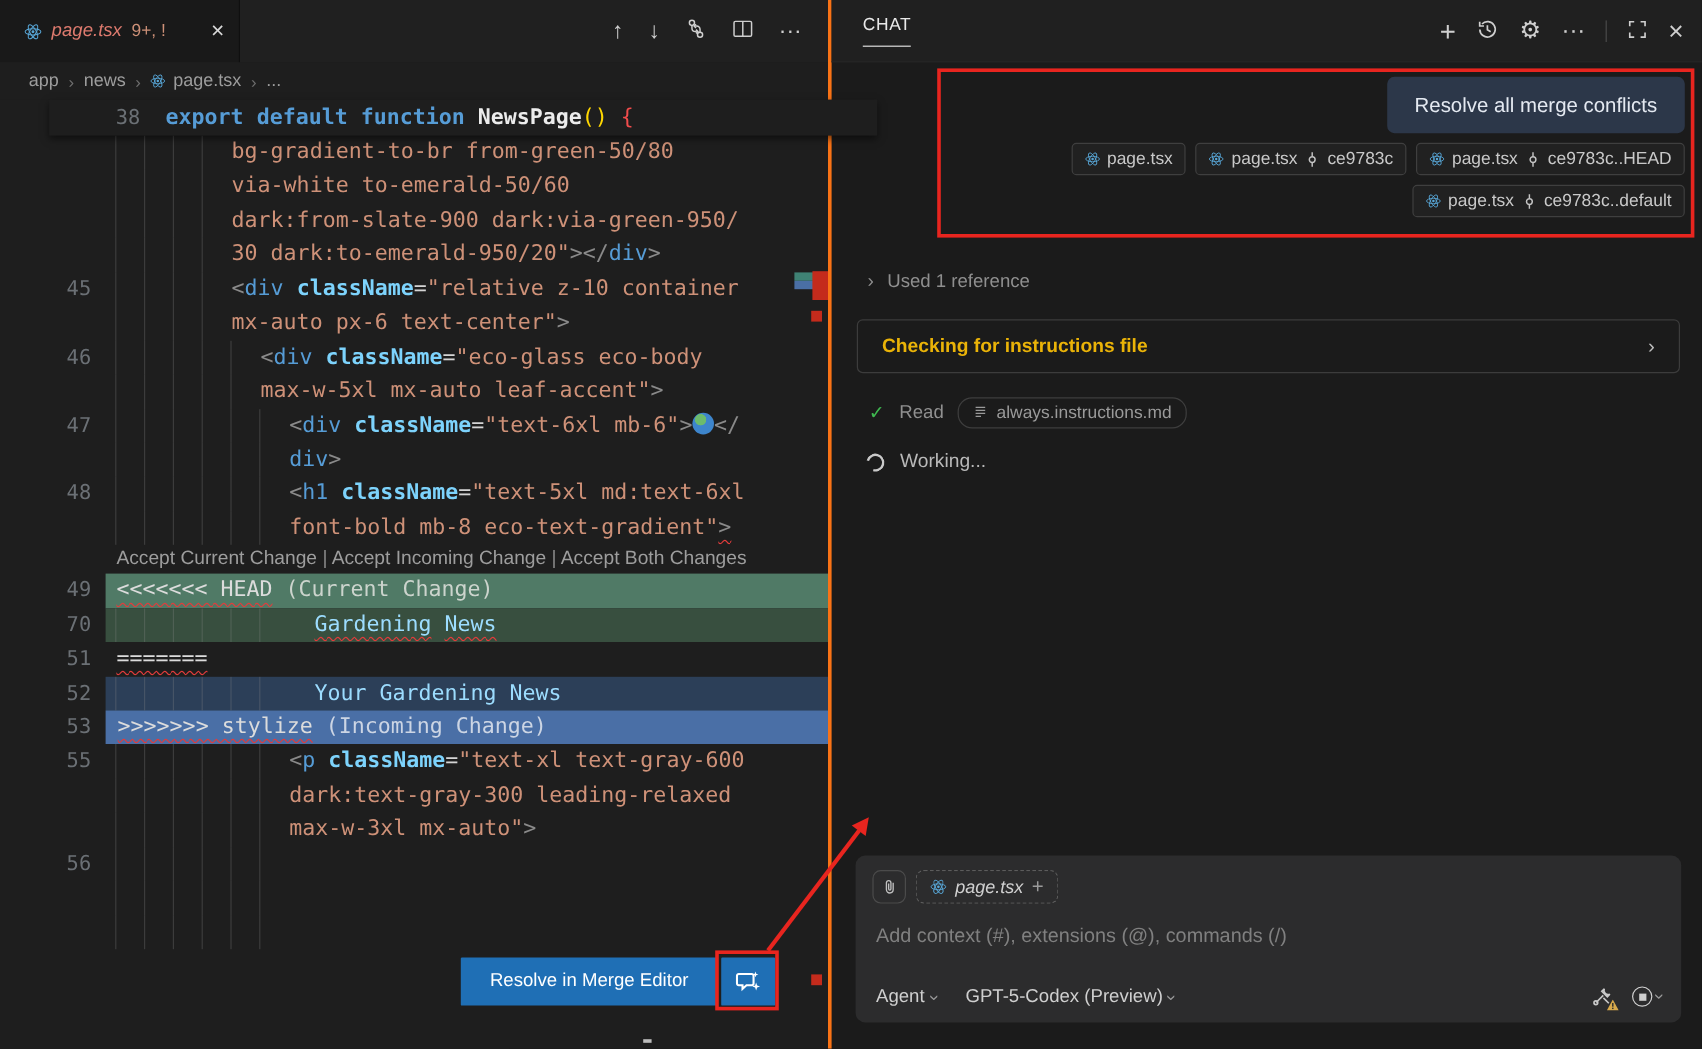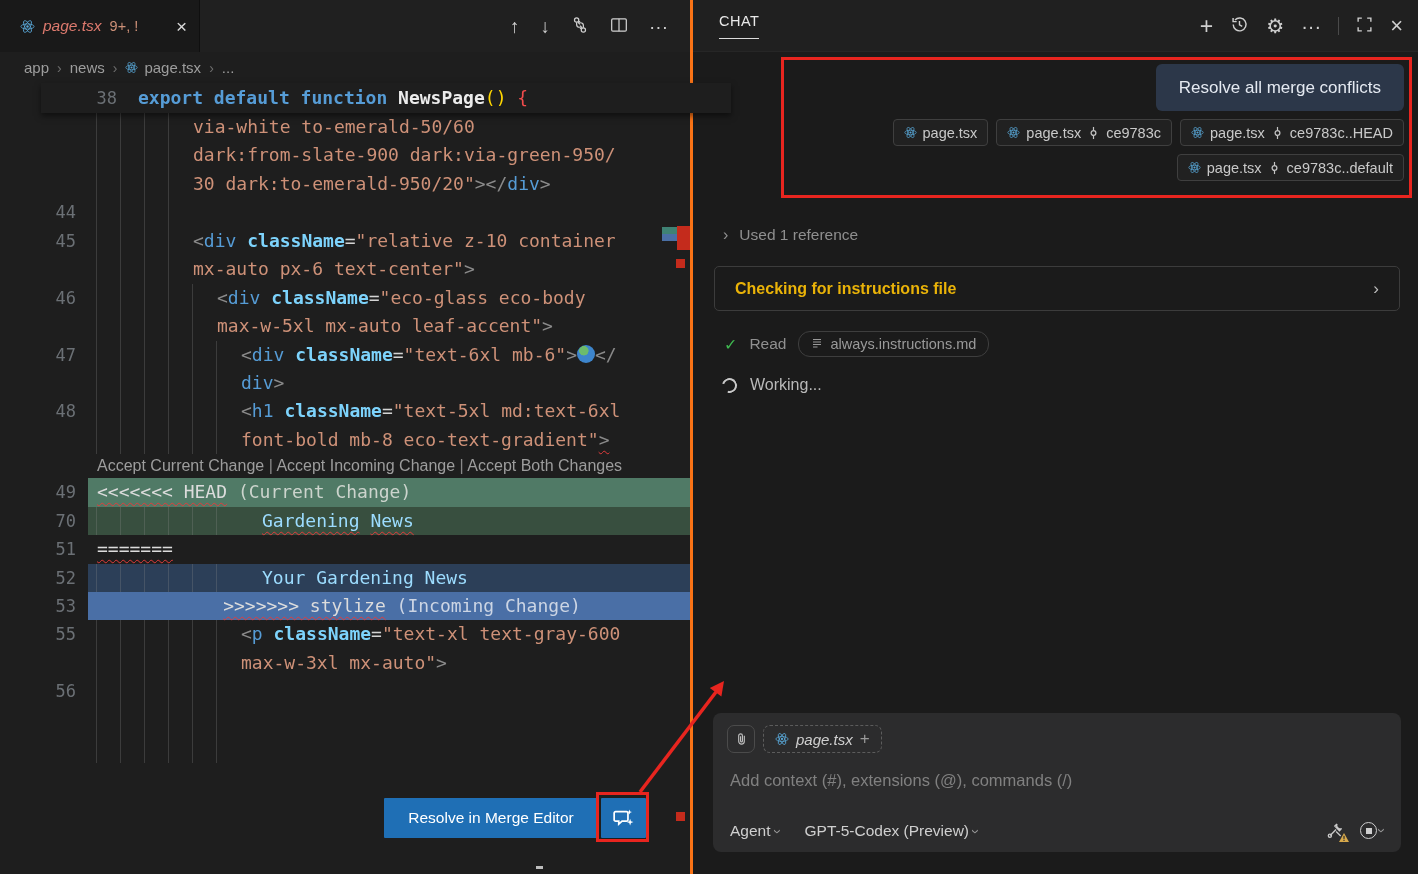--- a/index.html
+++ b/index.html
@@ -180,20 +180,30 @@
     </div>
 
     <div class="code-area" id="code-rows">
         <div class="code-row">
           <span class="gutter"></span>
           <div class="row-body">
             <span class="guide" style="left: 8px;"></span>
             <span class="guide" style="left: 32px;"></span>
             <span class="guide" style="left: 56px;"></span>
             <span class="guide" style="left: 80px;"></span>
+            <div class="code-text" style="padding-left: 105px;"><span class="c-str">bg-gradient-to-br from-green-50/80</span></div>
+          </div>
+        </div>
+        <div class="code-row">
+          <span class="gutter"></span>
+          <div class="row-body">
+            <span class="guide" style="left: 8px;"></span>
+            <span class="guide" style="left: 32px;"></span>
+            <span class="guide" style="left: 56px;"></span>
+            <span class="guide" style="left: 80px;"></span>
             <div class="code-text" style="padding-left: 105px;"><span class="c-str">via-white to-emerald-50/60</span></div>
           </div>
         </div>
         <div class="code-row">
           <span class="gutter"></span>
           <div class="row-body">
             <span class="guide" style="left: 8px;"></span>
             <span class="guide" style="left: 32px;"></span>
             <span class="guide" style="left: 56px;"></span>
             <span class="guide" style="left: 80px;"></span>
@@ -201,30 +211,20 @@
           </div>
         </div>
         <div class="code-row">
           <span class="gutter"></span>
           <div class="row-body">
             <span class="guide" style="left: 8px;"></span>
             <span class="guide" style="left: 32px;"></span>
             <span class="guide" style="left: 56px;"></span>
             <span class="guide" style="left: 80px;"></span>
             <div class="code-text" style="padding-left: 105px;"><span class="c-str">30 dark:to-emerald-950/20"</span><span class="c-pun">&gt;</span><span class="c-pun">&lt;/</span><span class="c-tag">div</span><span class="c-pun">&gt;</span></div>
-          </div>
-        </div>
-        <div class="code-row">
-          <span class="gutter">44</span>
-          <div class="row-body">
-            <span class="guide" style="left: 8px;"></span>
-            <span class="guide" style="left: 32px;"></span>
-            <span class="guide" style="left: 56px;"></span>
-            <span class="guide" style="left: 80px;"></span>
-            <div class="code-text" style="padding-left: 105px;"></div>
           </div>
         </div>
         <div class="code-row">
           <span class="gutter">45</span>
           <div class="row-body">
             <span class="guide" style="left: 8px;"></span>
             <span class="guide" style="left: 32px;"></span>
             <span class="guide" style="left: 56px;"></span>
             <span class="guide" style="left: 80px;"></span>
             <div class="code-text" style="padding-left: 105px;"><span class="c-pun">&lt;</span><span class="c-tag">div</span><span class="c-pln"> </span><span class="c-attr">className</span><span class="c-pln">=</span><span class="c-str">"relative z-10 container</span></div>
@@ -346,33 +346,45 @@
             <span class="guide" style="left: 56px;"></span>
             <span class="guide" style="left: 80px;"></span>
             <span class="guide" style="left: 104px;"></span>
             <span class="guide" style="left: 128px;"></span>
             <div class="code-text" style="padding-left: 174px;"><span class="c-jsx">Your Gardening News</span></div>
           </div>
         </div>
         <div class="code-row bg-inchead">
           <span class="gutter">53</span>
           <div class="row-body">
-            <div class="code-text" style="padding-left: 26px; text-align: center;"><span class="c-mk sq">&gt;&gt;&gt;&gt;&gt;&gt;&gt; stylize</span><span class="c-mkli"> (Incoming Change)</span></div>
+            <div class="code-text" style="padding-left: 10px;"><span class="c-mk sq">&gt;&gt;&gt;&gt;&gt;&gt;&gt; stylize</span><span class="c-mkli"> (Incoming Change)</span></div>
           </div>
         </div>
         <div class="code-row">
           <span class="gutter">55</span>
           <div class="row-body">
             <span class="guide" style="left: 8px;"></span>
             <span class="guide" style="left: 32px;"></span>
             <span class="guide" style="left: 56px;"></span>
             <span class="guide" style="left: 80px;"></span>
             <span class="guide" style="left: 104px;"></span>
             <span class="guide" style="left: 128px;"></span>
             <div class="code-text" style="padding-left: 153px;"><span class="c-pun">&lt;</span><span class="c-tag">p</span><span class="c-pln"> </span><span class="c-attr">className</span><span class="c-pln">=</span><span class="c-str">"text-xl text-gray-600</span></div>
+          </div>
+        </div>
+        <div class="code-row">
+          <span class="gutter"></span>
+          <div class="row-body">
+            <span class="guide" style="left: 8px;"></span>
+            <span class="guide" style="left: 32px;"></span>
+            <span class="guide" style="left: 56px;"></span>
+            <span class="guide" style="left: 80px;"></span>
+            <span class="guide" style="left: 104px;"></span>
+            <span class="guide" style="left: 128px;"></span>
+            <div class="code-text" style="padding-left: 153px;"><span class="c-str">dark:text-gray-300 leading-relaxed</span></div>
           </div>
         </div>
         <div class="code-row">
           <span class="gutter"></span>
           <div class="row-body">
             <span class="guide" style="left: 8px;"></span>
             <span class="guide" style="left: 32px;"></span>
             <span class="guide" style="left: 56px;"></span>
             <span class="guide" style="left: 80px;"></span>
             <span class="guide" style="left: 104px;"></span>

